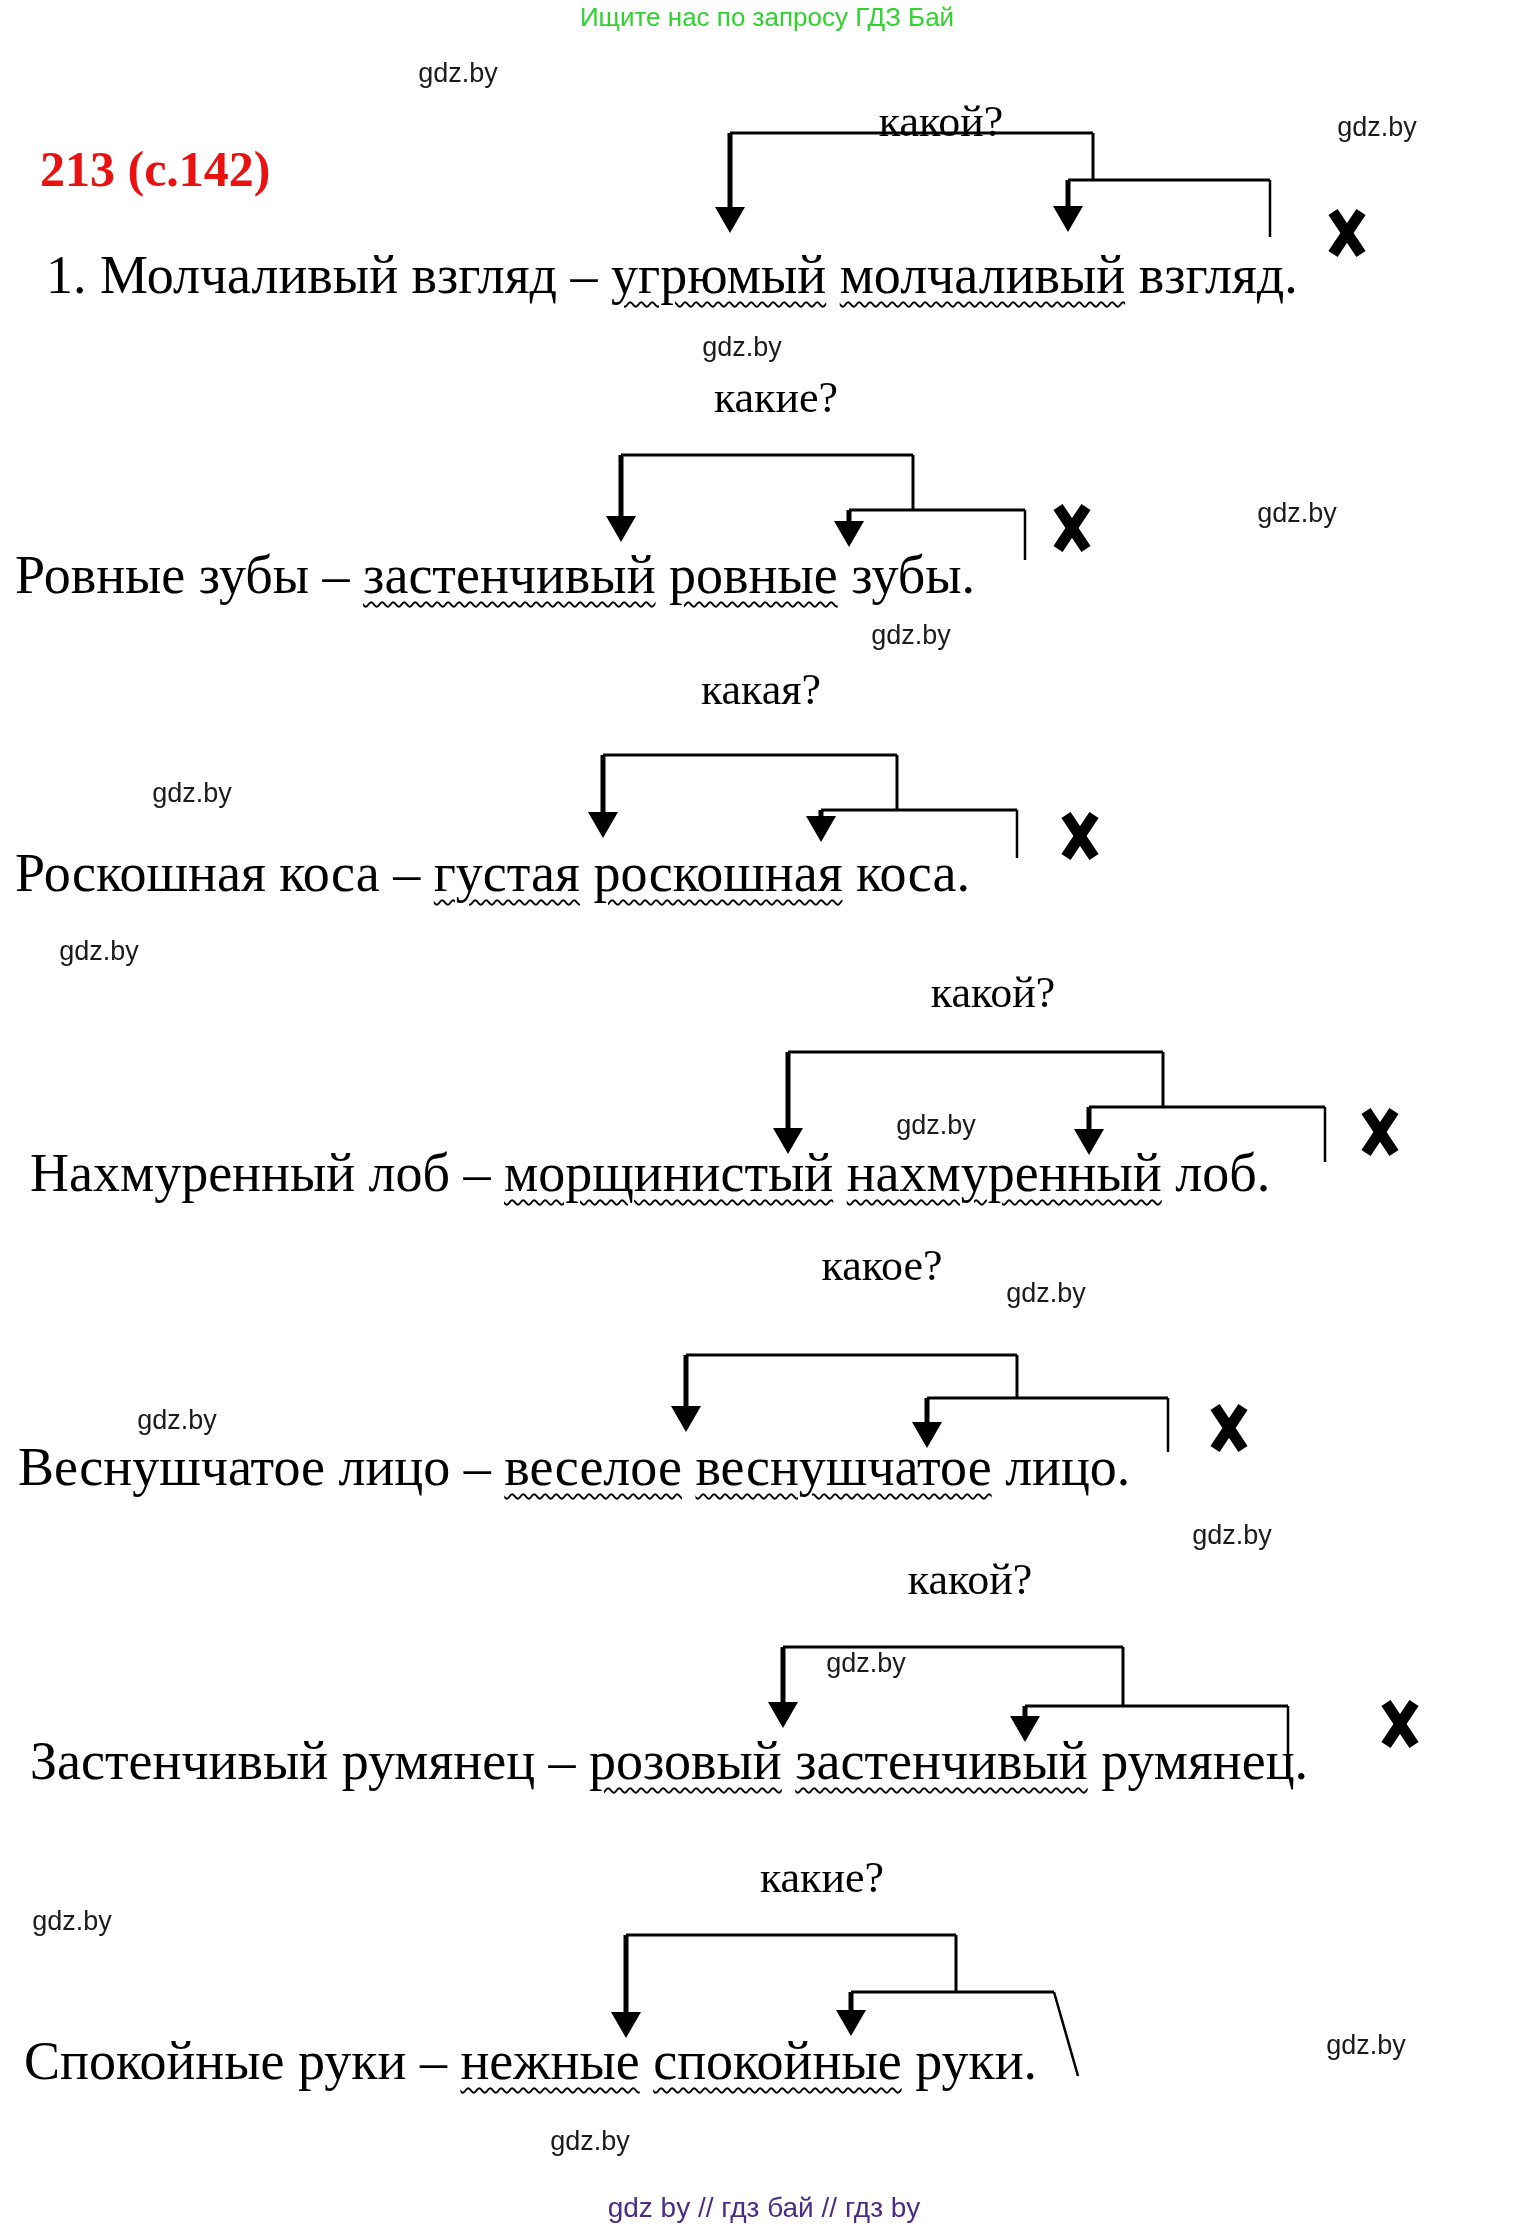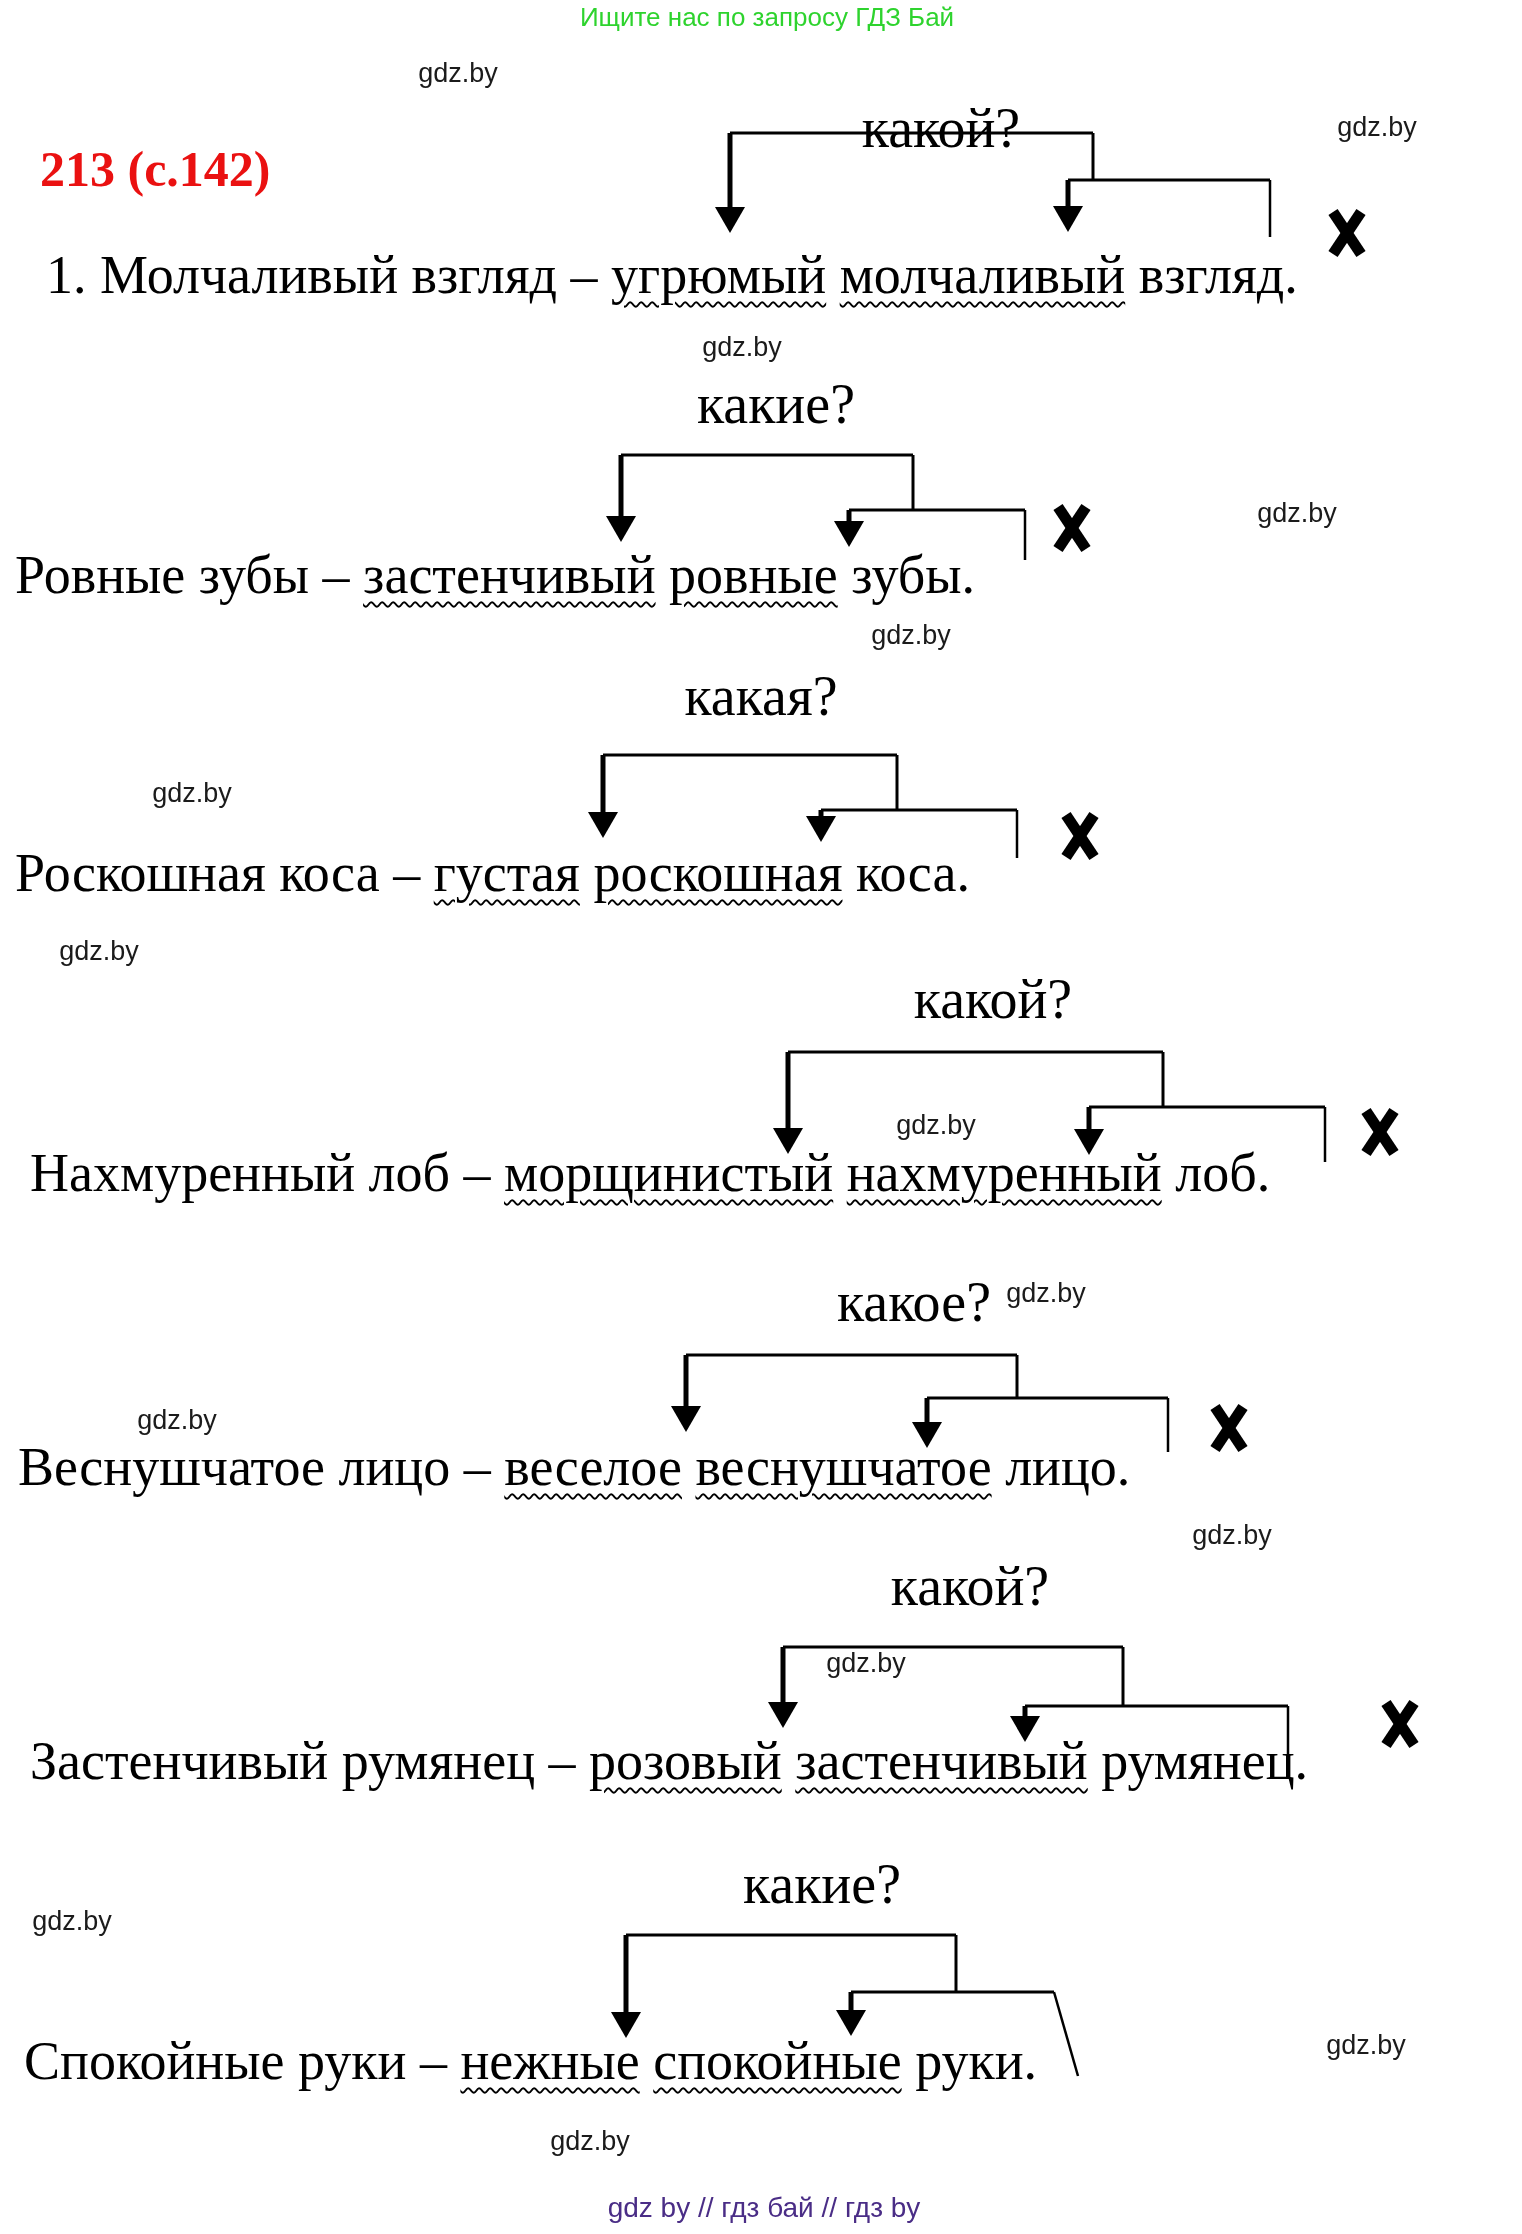--- a/index.html
+++ b/index.html
@@ -5,21 +5,21 @@
   html,body{margin:0;padding:0;background:#fff;}
   #page{position:relative;width:1522px;height:2234px;background:#fff;overflow:hidden;
         font-family:"Liberation Serif",serif;}
   .abs{position:absolute;white-space:nowrap;}
   .ctr{transform:translateX(-50%);}
   .sans{font-family:"Liberation Sans",sans-serif;}
   #promo{top:2px;left:767px;font-size:26px;color:var(--green);}
   #exnum{top:140px;left:40px;font-size:50px;font-weight:bold;color:var(--red);}
   #footer{top:2192px;left:764px;font-size:28px;color:var(--purple);}
   .wm{font-size:27px;color:#1b1b1b;}
-  .qlabel{font-size:56px;color:#000;}
+  .qlabel{font-size:44px;color:#000;}
   .sentence{font-size:54px;color:#000;line-height:1.1;}
   .wavy{text-decoration-line:underline;text-decoration-style:wavy;
         text-decoration-color:#000;text-decoration-thickness:2px;text-underline-offset:8px;}
   #diagrams{position:absolute;left:0;top:0;width:1522px;height:2234px;}
 </style>
 </head>
 <body>
 
 <div id="page">
   <div id="promo" class="abs ctr sans">Ищите нас по запросу ГДЗ Бай</div>
@@ -96,21 +96,21 @@
     </svg>
   <div id="blocks">
       <div class="abs qlabel ctr" style="left: 941px; top: 96px;">какой?</div>
       <div class="abs sentence" style="left: 46px; top: 246px;"><span>1. Молчаливый взгляд – </span><span class="wavy">угрюмый</span><span> </span><span class="wavy">молчаливый</span><span> взгляд.</span></div>
       <div class="abs qlabel ctr" style="left: 776px; top: 372px;">какие?</div>
       <div class="abs sentence" style="left: 15px; top: 546px;"><span>Ровные зубы – </span><span class="wavy">застенчивый</span><span> </span><span class="wavy">ровные</span><span> зубы.</span></div>
       <div class="abs qlabel ctr" style="left: 761px; top: 664px;">какая?</div>
       <div class="abs sentence" style="left: 15px; top: 844px;"><span>Роскошная коса – </span><span class="wavy">густая</span><span> </span><span class="wavy">роскошная</span><span> коса.</span></div>
       <div class="abs qlabel ctr" style="left: 993px; top: 967px;">какой?</div>
       <div class="abs sentence" style="left: 30px; top: 1144px;"><span>Нахмуренный лоб – </span><span class="wavy">морщинистый</span><span> </span><span class="wavy">нахмуренный</span><span> лоб.</span></div>
-      <div class="abs qlabel ctr" style="left: 882px; top: 1270px; margin-left: 32px;">какое?</div>
+      <div class="abs qlabel ctr" style="left: 882px; top: 1240px;">какое?</div>
       <div class="abs sentence" style="left: 18px; top: 1438px;"><span>Веснушчатое лицо – </span><span class="wavy">веселое</span><span> </span><span class="wavy">веснушчатое</span><span> лицо.</span></div>
       <div class="abs qlabel ctr" style="left: 970px; top: 1554px;">какой?</div>
       <div class="abs sentence" style="left: 30px; top: 1732px;"><span>Застенчивый румянец – </span><span class="wavy">розовый</span><span> </span><span class="wavy">застенчивый</span><span> румянец.</span></div>
       <div class="abs qlabel ctr" style="left: 822px; top: 1852px;">какие?</div>
       <div class="abs sentence" style="left: 24px; top: 2032px;"><span>Спокойные руки – </span><span class="wavy">нежные</span><span> </span><span class="wavy">спокойные</span><span> руки.</span></div>
     </div>
   <div id="wms">
       <div class="abs wm sans ctr" style="left: 458px; top: 58px;">gdz.by</div>
       <div class="abs wm sans ctr" style="left: 1377px; top: 112px;">gdz.by</div>
       <div class="abs wm sans ctr" style="left: 742px; top: 332px;">gdz.by</div>

